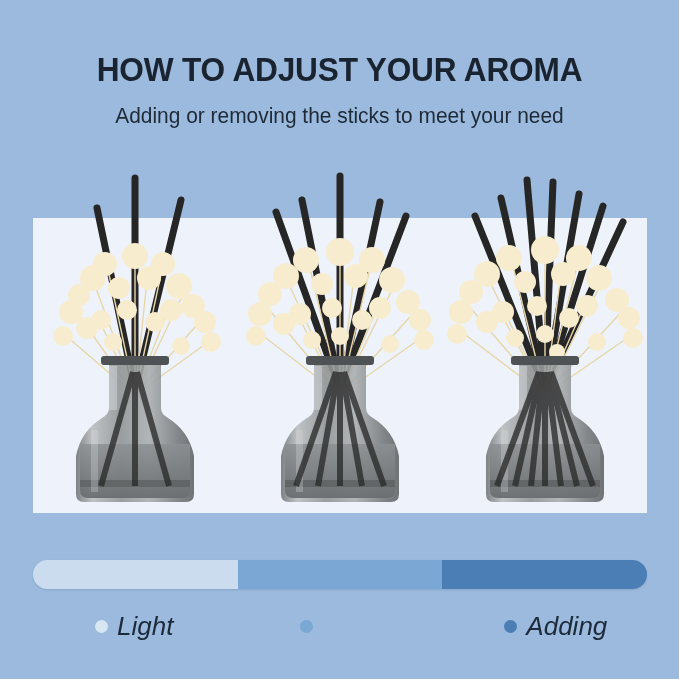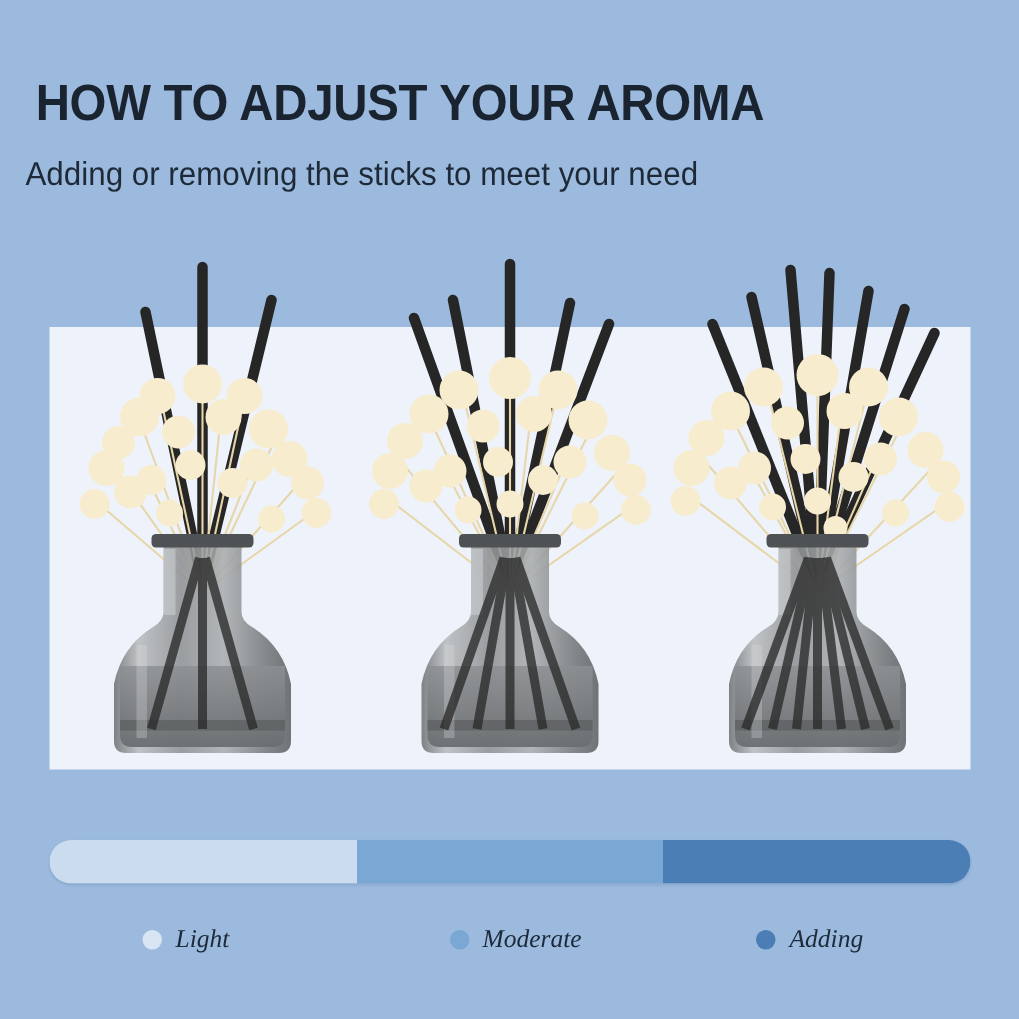--- a/index.html
+++ b/index.html
@@ -19,21 +19,21 @@
     background: #9bbadd;
     overflow: hidden;
   }
 
   
   .header {
     position: absolute;
     left: 0;
     top: 0;
     width: 679px;
-    text-align: left;
+    text-align: center;
   }
   .title {
     margin: 0;
     padding-top: 50px;
     font-family: "Liberation Sans Narrow", "Liberation Sans", sans-serif;
     font-size: 34px;
     font-weight: bold;
     letter-spacing: -0.2px;
     color: #1a2330;
     transform: scaleX(0.93);
@@ -116,23 +116,23 @@
     box-sizing: border-box;
   }
   .legend-dot {
     width: 13px;
     height: 13px;
     border-radius: 50%;
     flex: 0 0 auto;
     margin-right: 9px;
   }
   .legend-label {
-    font-family: Liberation Serif, serif;
+    font-family: Liberation Sans, sans-serif;
     font-style: italic;
-    font-size: 17px;
+    font-size: 26px;
     color: #1c2a3a;
     white-space: nowrap;
   }
 </style>
 </head>
 <body>
 
 <div id="infographic" style="background: rgb(155, 186, 221);">
 
   <div class="header">
@@ -389,21 +389,20 @@
     <div class="scale-seg" style="background: rgb(74, 126, 181);"></div>
   </div>
 
   <div class="legend">
     <div class="legend-item">
       <span class="legend-dot" style="background: rgb(216, 230, 243);"></span>
       <span class="legend-label">Light</span>
     </div>
     <div class="legend-item">
       <span class="legend-dot" style="background: rgb(123, 167, 212);"></span>
-      <span class="legend-label">Moderate</span>
     </div>
     <div class="legend-item">
       <span class="legend-dot" style="background: rgb(74, 126, 181);"></span>
       <span class="legend-label">Adding</span>
     </div>
   </div>
 
 </div>
 
 </body></html>

